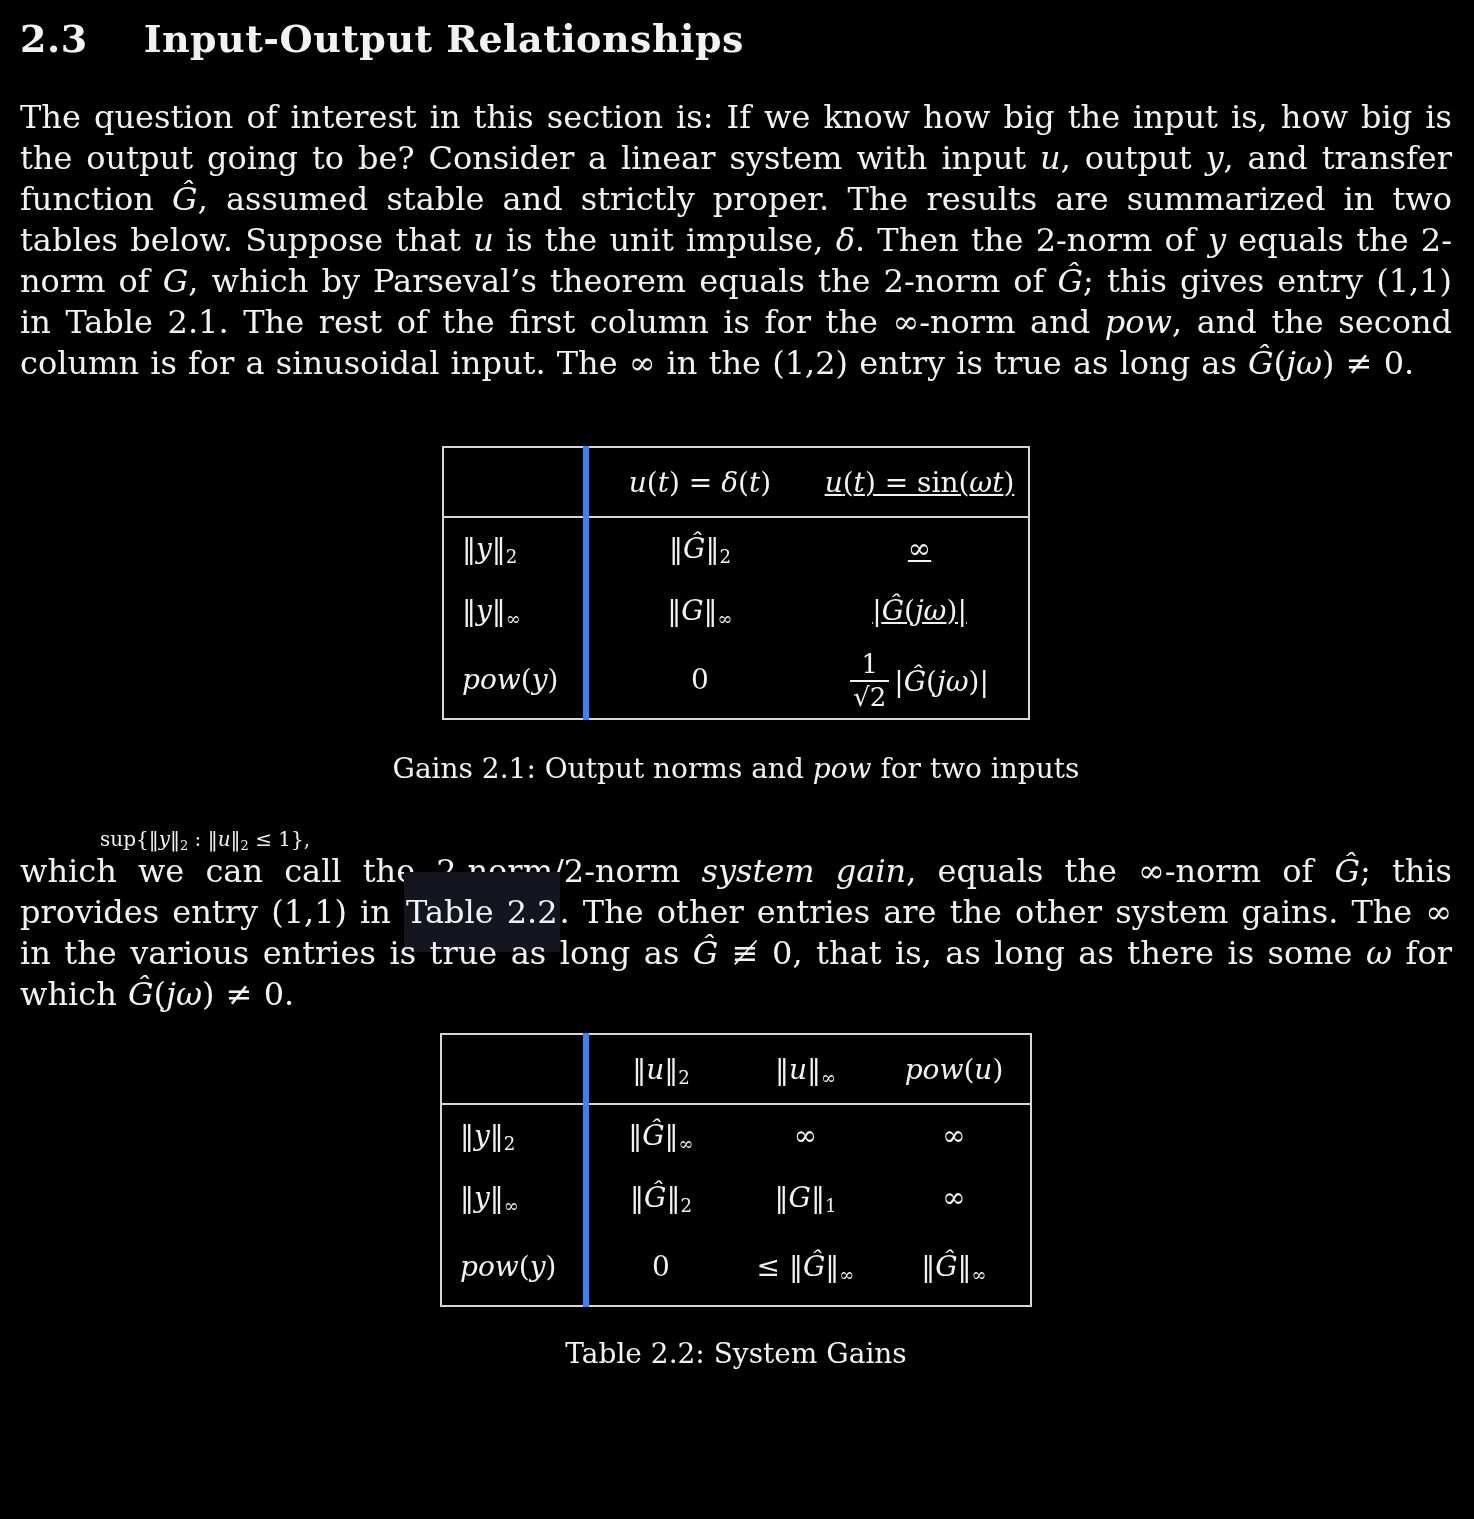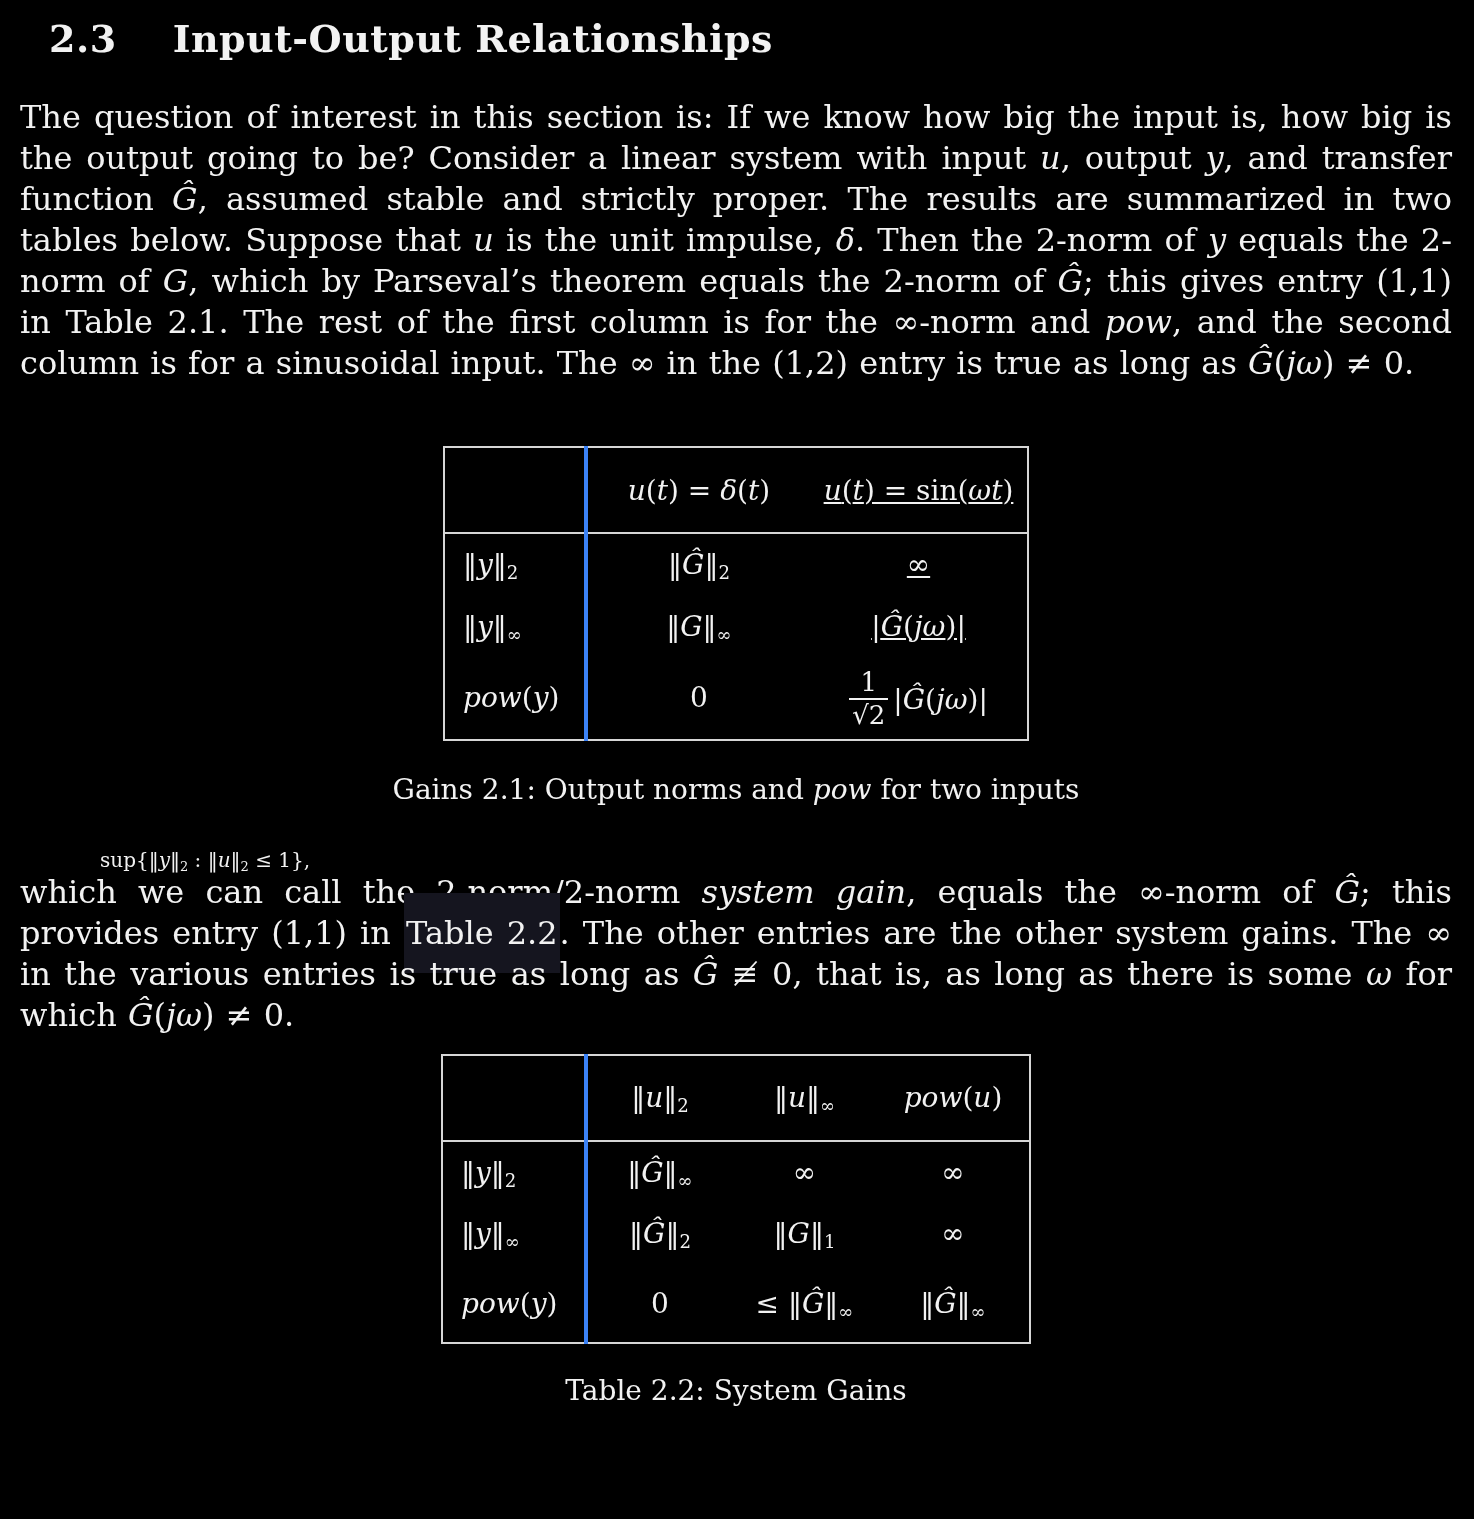--- a/index.html
+++ b/index.html
@@ -17,21 +17,21 @@
     color: #f2f2f2;
     font-family: "DejaVu Serif", "Liberation Serif", serif;
     padding: 14px 22px 0 20px;
   }
   h1.heading {
     font-size: 38px;
     font-weight: bold;
     margin: 2px 0 36px 0;
     letter-spacing: 0.5px;
   }
-  h1.heading .secnum { margin-right: 56px; margin-left: 29px; }
+  h1.heading .secnum { margin-right: 56px; }
   p.para {
     font-size: 32px;
     line-height: 41px;
     text-align: justify;
     margin: 0;
     word-spacing: 1px;
   }
   p.indent { text-indent: 55px; margin-top: 40px; }
   .equation {
     font-size: 20px;
@@ -43,26 +43,26 @@
     margin: 0 auto;
     font-size: 28px;
     color: #f2f2f2;
     border: 2px solid #d6d6d6;
   }
   table.tbl1 { margin-top: 62px; }
   table.tbl2 { margin-top: 18px; }
   .tbl td {
     text-align: center;
     vertical-align: middle;
-    padding: 8px 6px;
+    padding: 0 6px;
   }
   .tbl td.lbl {
     text-align: left;
     padding-left: 18px;
-    border-right: 4px solid #3b82f6;
+    border-right: 6px solid #3b82f6;
   }
   .tbl tr.hdr td { border-bottom: 2px solid #d6d6d6; height: 68px; }
   .tbl tr.brow { height: 62px; }
   .tbl tr.frow { height: 78px; }
   .tbl1 td:nth-child(1) { width: 115px; }
   .tbl1 td:nth-child(2) { width: 210px; }
   .tbl1 td:nth-child(3) { width: 205px; text-decoration: underline; }
   .tbl2 td:nth-child(1) { width: 117px; }
   .tbl2 td:nth-child(2) { width: 132px; }
   .tbl2 td:nth-child(3) { width: 133px; }

